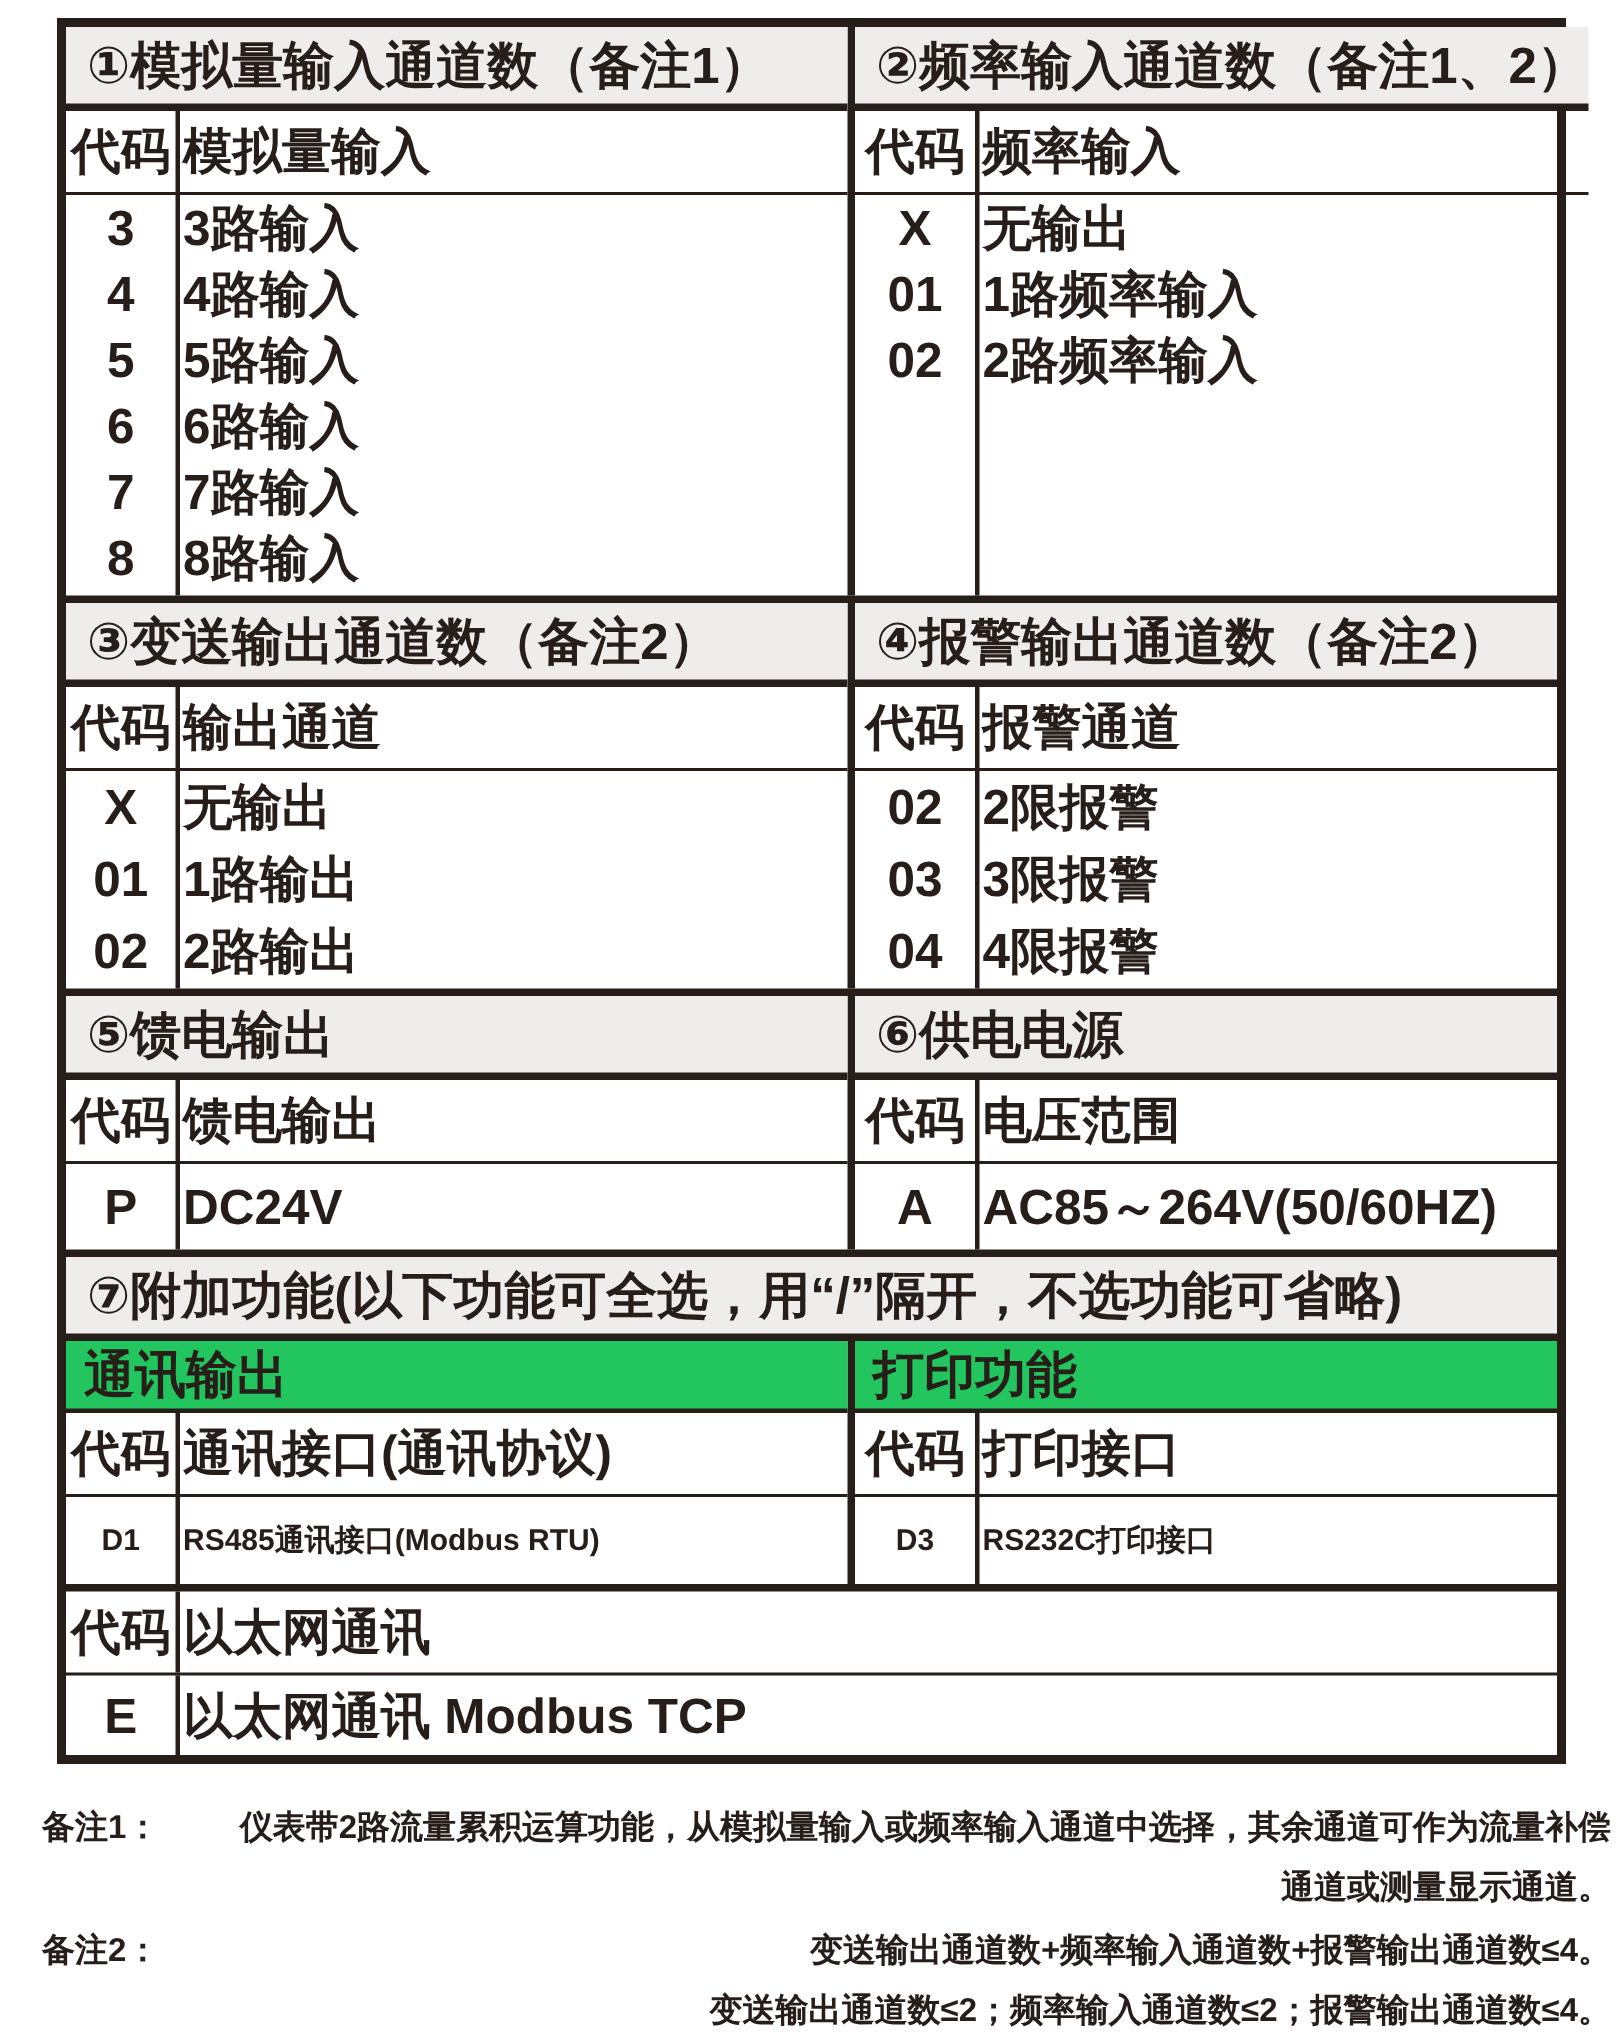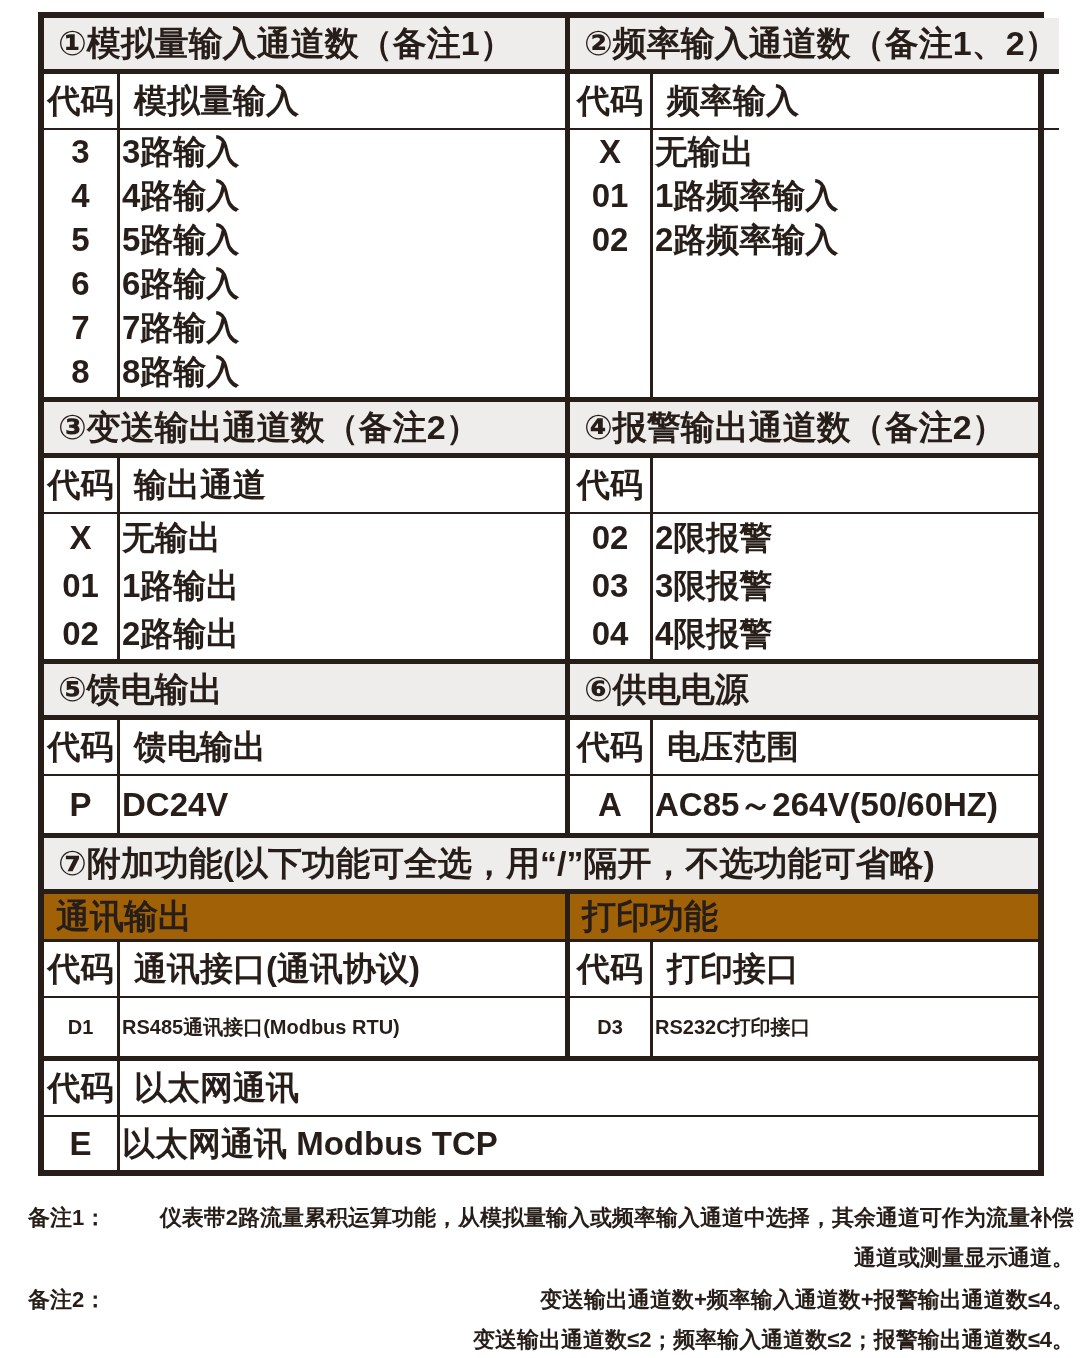--- a/index.html
+++ b/index.html
@@ -35,38 +35,38 @@
     border-bottom:5px solid var(--ink);
     white-space:nowrap;
     text-align:right;
   }
   .group-row{
     height:48px;
     display:flex;align-items:center;
     padding-left:12px;
     font-size:34px;
     border-bottom:3px solid var(--ink);
-    background:#a16207;
+    background:#22c55e;
   }
   .group-row.eth{height:52px;}
   .sub-head{
     display:grid;
     height:56px;
     border-bottom:2px solid var(--ink);
     font-size:33px;
   }
   .sub-body{display:grid;font-size:33px;}
   .lcols{grid-template-columns:76px 1fr;}
   .rcols{grid-template-columns:83px 1fr;}
   .code-cell{
     border-right:3px solid var(--ink);
     display:flex;align-items:center;justify-content:center;
     text-align:center;
   }
-  .head-val{display:flex;align-items:center;padding-left:14px;white-space:nowrap;}
+  .head-val{display:flex;align-items:center;padding-left:2px;white-space:nowrap;}
   .codes-col{border-right:3px solid var(--ink);text-align:center;}
   .vals-col{padding-left:2px;}
   .codes-col div,.vals-col div{height:var(--rh);line-height:var(--rh);white-space:nowrap;}
   .body-a{height:267px;--rh:44px;}
   .body-b{height:145px;--rh:48px;}
   .body-c{height:57px;--rh:57px;}
   .body-d{height:58px;--rh:58px;font-size:20px;}
   .body-e{height:53px;--rh:53px;}
   .notes{
     position:absolute;left:28px;top:1198px;width:1046px;
@@ -146,20 +146,21 @@
             <div>无输出</div>
             <div>1路输出</div>
             <div>2路输出</div>
           </div>
         </div>
       </div>
       <div>
         <div class="sec-title">④报警输出通道数（备注2）</div>
         <div class="sub-head rcols">
           <div class="code-cell">代码</div>
+          <div class="head-val">报警通道</div>
         </div>
         <div class="sub-body rcols body-b">
           <div class="codes-col">
             <div>02</div>
             <div>03</div>
             <div>04</div>
           </div>
           <div class="vals-col">
             <div>2限报警</div>
             <div>3限报警</div>

